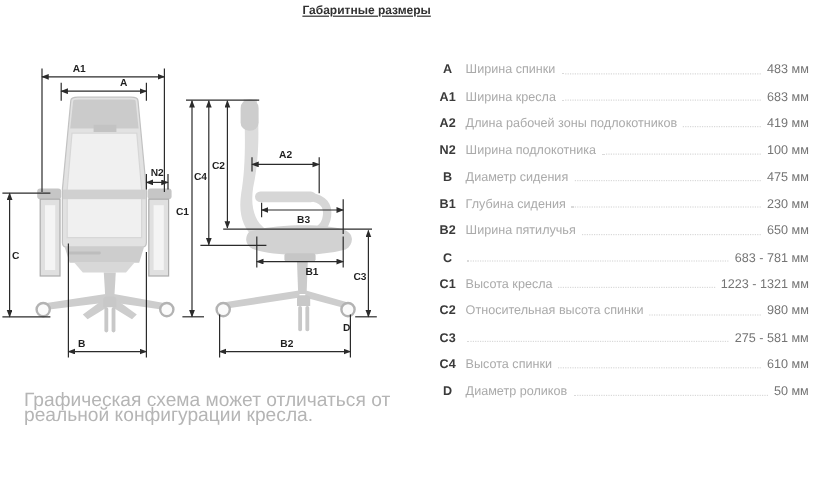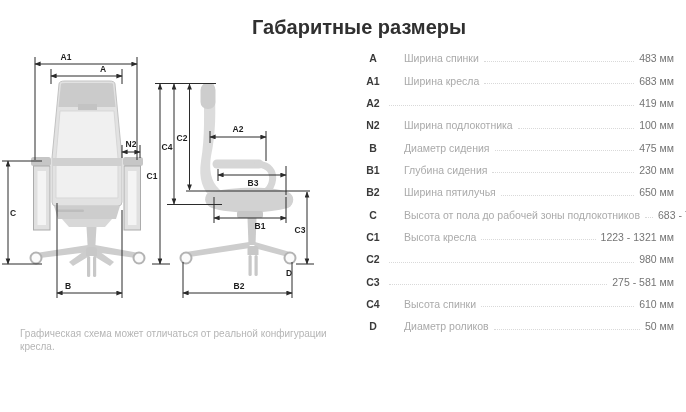--- a/index.html
+++ b/index.html
@@ -5,38 +5,38 @@
   * { margin:0; padding:0; box-sizing:border-box; }
   html,body { width:686px; height:412px; }
   body {
     position:relative;
     width:686px; height:412px;
     background:#ffffff;
     font-family:"Liberation Sans", sans-serif;
     overflow:hidden;
   }
   .page-title {
-    position:absolute; left:252px; top:16px;
-    font-size:20px; font-weight:bold; color:#303030;
+    position:absolute; left:252px; top:4px;
+    font-size:10px; font-weight:bold; color:#303030;text-decoration:underline;
   }
   
   .diagram-wrap { position:absolute; left:0; top:40px; width:360px; height:270px; }
   .dim-label { font-size:8.5px; font-weight:bold; fill:#1f1f1f; }
   .dline { stroke:#2b2b2b; stroke-width:1; fill:none; }
   .chair-fill { fill:#e2e2e2; stroke:#c2c2c2; stroke-width:1; }
   
   .dim-table { position:absolute; left:362px; top:47px; width:312px; }
   .dim-row { display:flex; align-items:center; height:22.35px; font-size:10.5px; }
   .dim-code { width:22px; text-align:center; font-weight:bold; color:#3a3a3a; flex:none; }
-  .dim-label-txt { color:#aaaaaa; margin-left:20px; white-space:nowrap; flex:none; }
+  .dim-label-txt { color:#aaaaaa; margin-left:4px; white-space:nowrap; flex:none; }
   .dim-leader { flex:1; border-bottom:1.5px dotted #d9d9d9; margin:0 5px; transform:translateY(3px); min-width:8px; }
   .dim-value { color:#757575; white-space:nowrap; text-align:left; flex:none; }
   
   .footnotes { position:absolute; left:4px; top:327px; width:356px; }
-  .footnote { font-size:10px; color:#b5b5b5; line-height:13px; margin-bottom:9px;padding-left:16px; }
+  .footnote { font-size:16px; color:#b5b5b5; line-height:13px; margin-bottom:9px;padding-left:16px; }
 </style>
 </head>
 <body>
 
 <div class="page-title">Габаритные размеры</div>
 
 <div class="diagram-wrap">
 <svg width="360" height="270" viewBox="0 0 360 270">
   <defs>
     <marker id="ah" markerWidth="7" markerHeight="6" refX="5.6" refY="2.4" orient="auto-start-reverse">
@@ -219,20 +219,21 @@
 
   <div class="dim-row">
     <span class="dim-code">A1</span>
     <span class="dim-label-txt">Ширина кресла</span>
     <span class="dim-leader"></span>
     <span class="dim-value">683 мм</span>
   </div>
 
   <div class="dim-row">
     <span class="dim-code">A2</span>
+    <span class="dim-label-txt">Длина рабочей зоны подлокотников</span>
     <span class="dim-leader"></span>
     <span class="dim-value">419 мм</span>
   </div>
 
   <div class="dim-row">
     <span class="dim-code">N2</span>
     <span class="dim-label-txt">Ширина подлокотника</span>
     <span class="dim-leader"></span>
     <span class="dim-value">100 мм</span>
   </div>
@@ -253,34 +254,34 @@
 
   <div class="dim-row">
     <span class="dim-code">B2</span>
     <span class="dim-label-txt">Ширина пятилучья</span>
     <span class="dim-leader"></span>
     <span class="dim-value">650 мм</span>
   </div>
 
   <div class="dim-row">
     <span class="dim-code">C</span>
-    <span class="dim-label-txt">Высота от пола до рабочей зоны подлокотников</span>
     <span class="dim-leader"></span>
     <span class="dim-value">683 - 781 мм</span>
   </div>
 
   <div class="dim-row">
     <span class="dim-code">C1</span>
     <span class="dim-label-txt">Высота кресла</span>
     <span class="dim-leader"></span>
     <span class="dim-value">1223 - 1321 мм</span>
   </div>
 
   <div class="dim-row">
     <span class="dim-code">C2</span>
+    <span class="dim-label-txt">Относительная высота спинки</span>
     <span class="dim-leader"></span>
     <span class="dim-value">980 мм</span>
   </div>
 
   <div class="dim-row">
     <span class="dim-code">C3</span>
     <span class="dim-leader"></span>
     <span class="dim-value">275 - 581 мм</span>
   </div>
 

